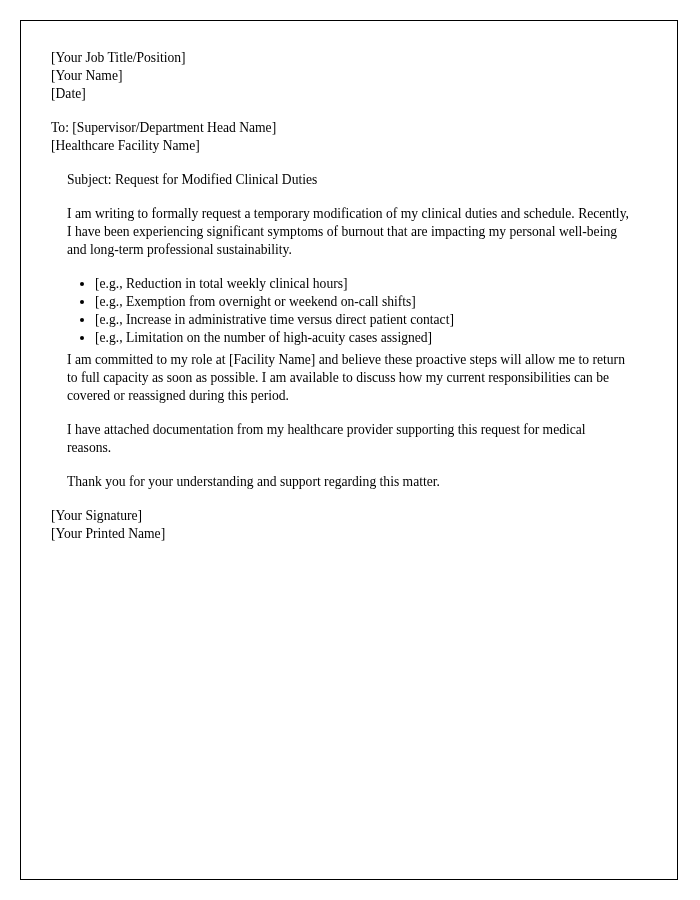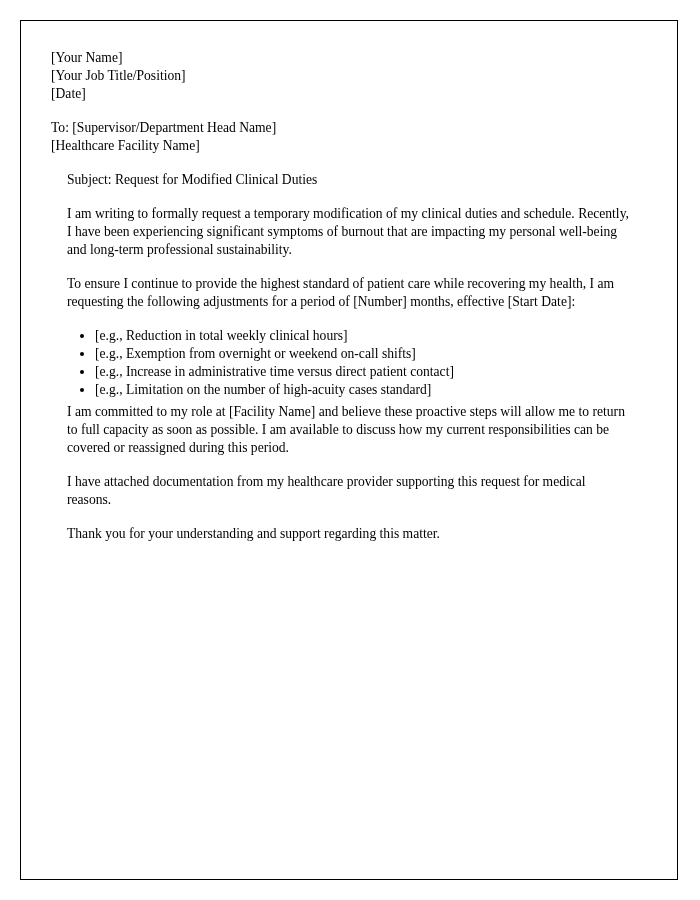--- a/index.html
+++ b/index.html
@@ -31,45 +31,48 @@
     list-style-type: disc;
   }
   ul.bullet-list li { margin: 0; }
 </style>
 </head>
 <body>
 
 <div class="page">
 
   <div class="block">
+    <p class="line">[Your Job Title/Position]</p>
     <p class="line">[Your Name]</p>
-    <p class="line">[Your Job Title/Position]</p>
     <p class="line">[Date]</p>
   </div>
 
   <div class="block">
     <p class="line">To: [Supervisor/Department Head Name]</p>
     <p class="line">[Healthcare Facility Name]</p>
   </div>
 
   <p class="para">Subject: Request for Modified Clinical Duties</p>
 
 
   <p class="para">I am writing to formally request a temporary modification of my clinical duties and schedule. Recently, I have been experiencing significant symptoms of burnout that are impacting my personal well-being and long-term professional sustainability.</p>
 
-  <p class="para">To ensure I continue to provide the highest standard of patient care while recovering my health, I am requesting the following adjustments for a period of [Number] months, effective [Start Date]:</p>
 
   <ul class="bullet-list">
     <li>[e.g., Reduction in total weekly clinical hours]</li>
     <li>[e.g., Exemption from overnight or weekend on-call shifts]</li>
     <li>[e.g., Increase in administrative time versus direct patient contact]</li>
-    <li>[e.g., Limitation on the number of high-acuity cases standard]</li>
+    <li>[e.g., Limitation on the number of high-acuity cases assigned]</li>
   </ul>
 
   <p class="para">I am committed to my role at [Facility Name] and believe these proactive steps will allow me to return to full capacity as soon as possible. I am available to discuss how my current responsibilities can be covered or reassigned during this period.</p>
 
   <p class="para">I have attached documentation from my healthcare provider supporting this request for medical reasons.</p>
 
   <p class="para">Thank you for your understanding and support regarding this matter.</p>
 
 
+  <div class="block">
+    <p class="line">[Your Signature]</p>
+    <p class="line">[Your Printed Name]</p>
+  </div>
 
 </div>
 
 </body></html>

